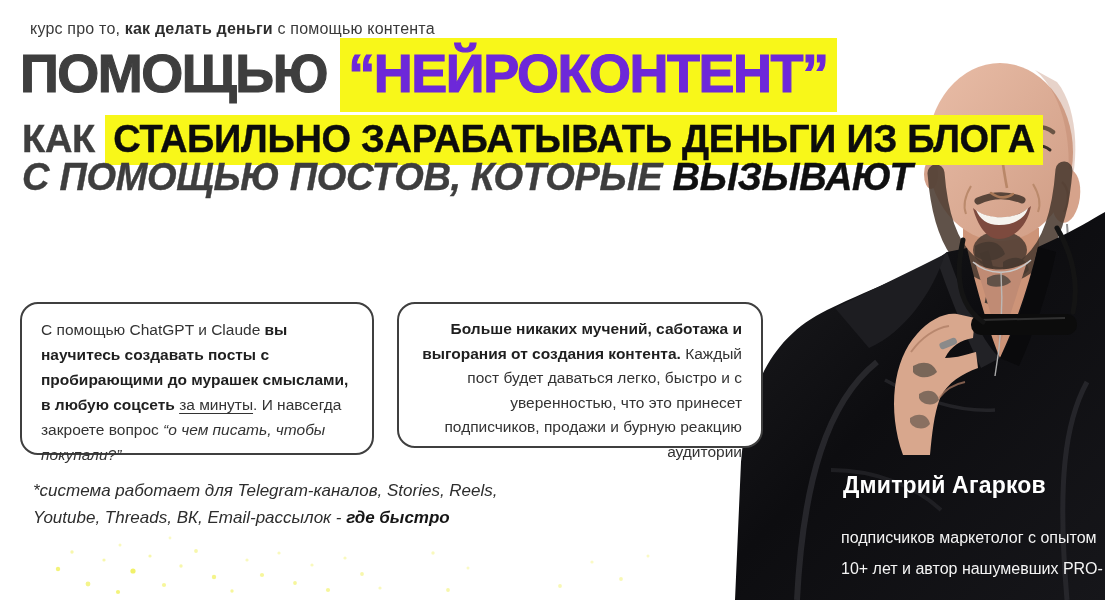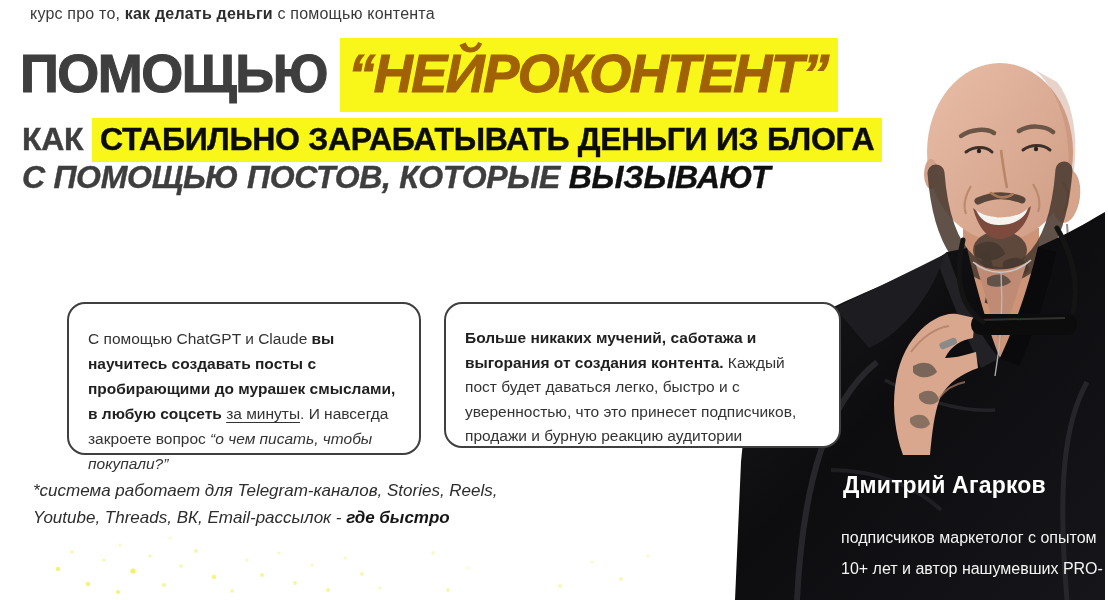--- a/index.html
+++ b/index.html
@@ -1,37 +1,37 @@
 <!DOCTYPE html>
 <html><head>
 <meta charset="utf-8">
 <style>
   html,body{margin:0;padding:0;background:#fff;}
   .page{position:relative;width:1108px;height:600px;background:#ffffff;overflow:hidden;
         font-family:"Liberation Sans","DejaVu Sans",sans-serif;color:#2e2e2e;}
 
-  .topline{position:absolute;left:30px;top:5px;font-size:16px;color:#3a3a3a;letter-spacing:.2px;}
+  .topline{position:absolute;left:30px;top:20px;font-size:16px;color:#3a3a3a;letter-spacing:.2px;}
   .topline b{color:#2d2d2d;}
 
   .main-title{position:absolute;left:20px;top:36px;height:76px;line-height:74px;white-space:nowrap;
               font-size:54px;font-weight:bold;letter-spacing:-1.5px;color:#3e3e3e;
               -webkit-text-stroke:1.1px;}
-  .main-title .hl{background:#f8f719;color:#a16207;padding:5px 10px 9px 8px;font-style:italic;}
+  .main-title .hl{background:#f8f719;color:#6d28d9;padding:5px 10px 9px 8px;}
 
-  .subhead{position:absolute;left:22px;top:120px;font-size:32px;font-weight:bold;color:#3e3e3e;
+  .subhead{position:absolute;left:22px;top:120px;font-size:38px;font-weight:bold;color:#3e3e3e;
            line-height:38px;letter-spacing:-.3px;-webkit-text-stroke:.4px;white-space:nowrap;}
   .subhead .hl{background:#f8f719;color:#0c0c0c;padding:3px 8px 5px;}
   .subhead .it{font-style:italic;}
   .subhead .blk{color:#101010;}
 
   .card{position:absolute;top:302px;border:2px solid #3f3f3f;border-radius:18px;
         box-sizing:border-box;background:#fff;font-size:15.5px;line-height:25px;color:#333;
-        padding:22px 19px;margin-left:47px;}
+        padding:13px 19px;}
   .card-left{left:20px;width:354px;height:153px;}
-  .card-right{left:397px;width:397px;height:146px;line-height:24.5px;}
+  .card-right{left:397px;width:366px;height:146px;line-height:24.5px;text-align:right;}
   .card b{color:#1f1f1f;}
   .ul{text-decoration:underline;text-underline-offset:3px;}
   .itq{font-style:italic;}
 
   .footnote{position:absolute;left:33px;top:477px;width:508px;font-size:17px;font-style:italic;
             line-height:27px;color:#2d2d2d;}
   .footnote b{color:#151515;}
 
   .portrait{position:absolute;left:735px;top:0;width:373px;height:600px;z-index:1;}
   .card, .subhead, .main-title, .topline, .footnote{z-index:2;}

